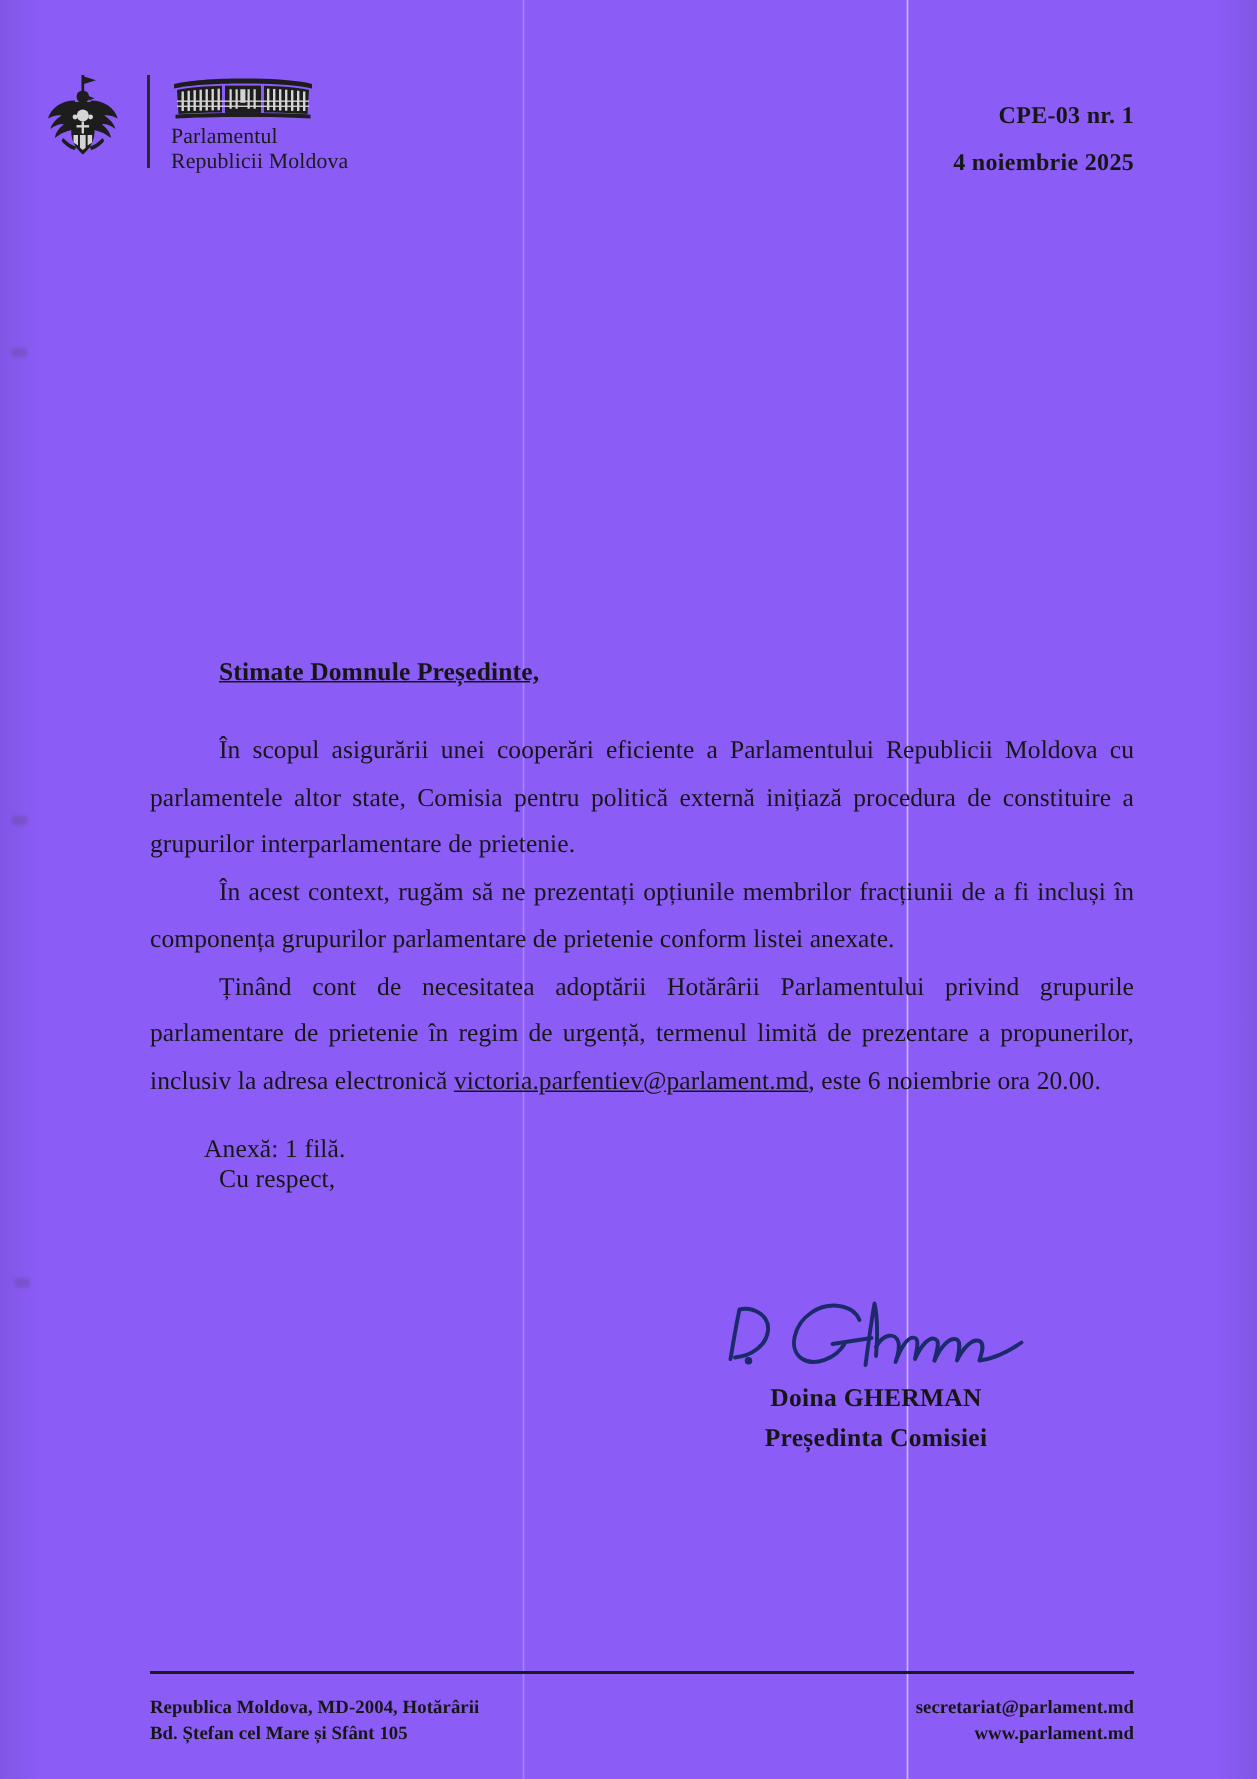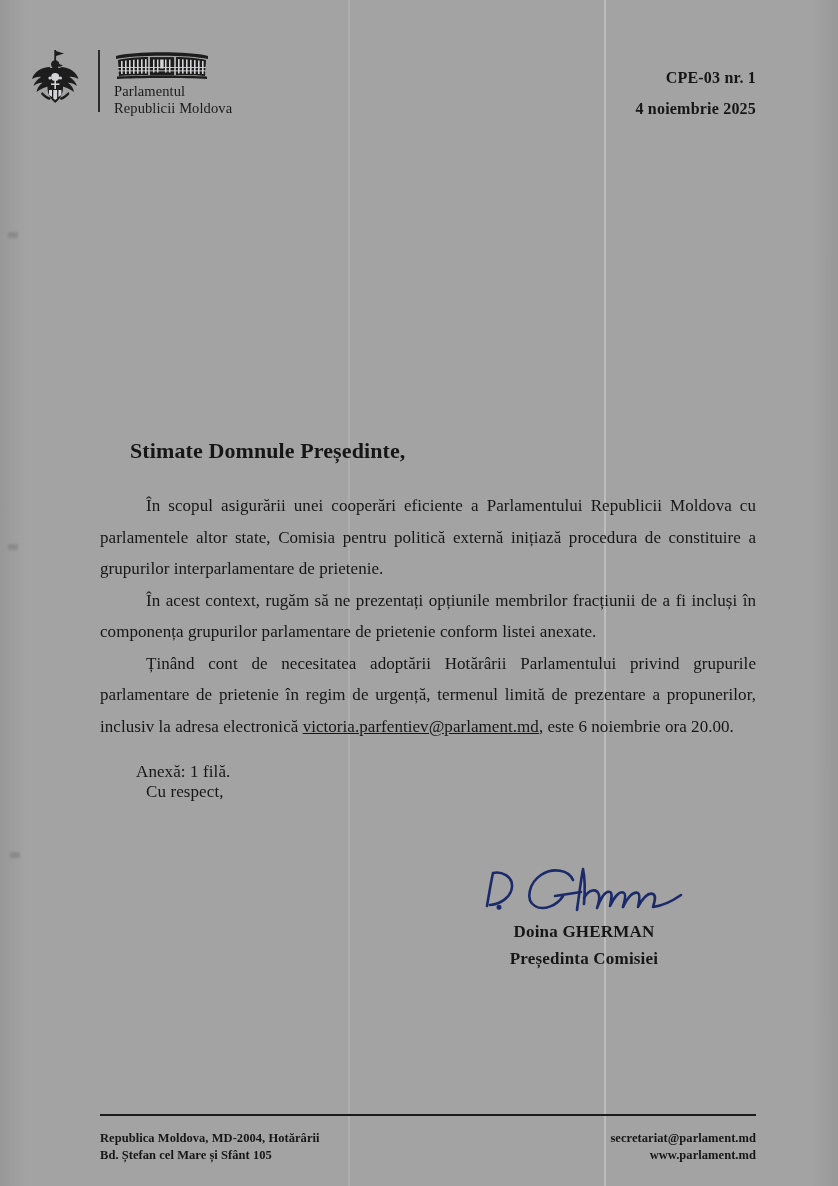--- a/index.html
+++ b/index.html
@@ -4,21 +4,21 @@
 <style>
   html, body {
     margin: 0;
     padding: 0;
     background: #c9c9cb;
   }
   .page {
     position: relative;
     width: 838px;
     height: 1186px;
-    background: #a3a3a3;
+    background: #8b5cf6;
     overflow: hidden;
     font-family: "Liberation Serif", "DejaVu Serif", serif;
     color: #161616;
   }
   
   .crease {
     position: absolute;
     top: 0;
     bottom: 0;
     width: 2px;
@@ -117,24 +117,25 @@
 
   
   .body-block {
     position: absolute;
     left: 100px;
     top: 438px;
     width: 656px;
   }
   .salutation {
     font-weight: bold;
-    font-size: 22px;
-    margin-left: 30px;
+    font-size: 17px;
+    margin-left: 46px;
     margin-bottom: 26px;
     letter-spacing: .1px;
+    text-decoration: underline;
   }
   p.para {
     margin: 0 0 0 0;
     text-align: justify;
     text-justify: inter-word;
     text-indent: 46px;
     font-size: 17px;
     line-height: 31.5px;
     letter-spacing: .05px;
   }

